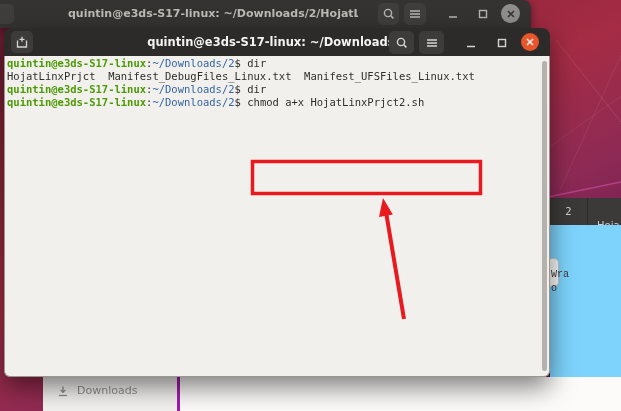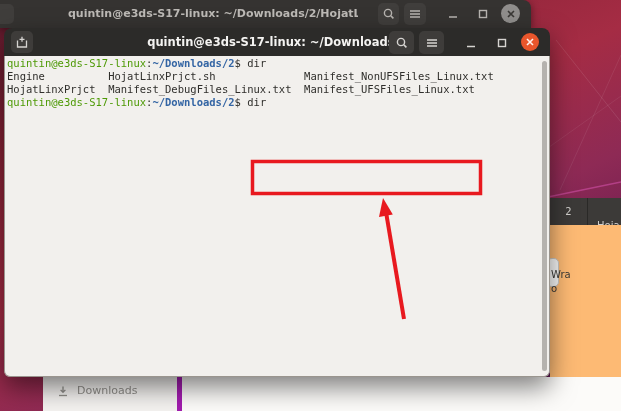--- a/index.html
+++ b/index.html
@@ -23,38 +23,38 @@
   .term-header{position:absolute;left:0;top:0;right:0;height:28px;background:#2c2b29;
         border-radius:8px 8px 0 0;}
   .term-header .title{position:absolute;left:0;right:0;top:7px;text-align:center;
         font-size:11.5px;font-weight:bold;color:#f4f3f1;}
   .term-header .btn.sq{background:#3e3c3a;}
   .term-body{position:absolute;left:0;top:28px;right:0;bottom:0;background:#f2f0ed;
         border:1px solid #9a958e;border-top:none;border-radius:0 0 6px 6px;
         padding:1px 0 0 2px;overflow:hidden;}
   .tline{white-space:pre;font-family:"DejaVu Sans Mono","Liberation Mono",monospace;
         font-size:10.5px;line-height:13px;color:#2f2e2b;}
-  .seg-user{color:#4e9a06;font-weight:normal;}
-  .seg-path{color:#3465a4;font-weight:bold;}
+  .seg-user{color:#4e9a06;font-weight:bold;}
+  .seg-path{color:#3465a4;font-weight:normal;}
   .seg-plain{color:#2f2e2b;}
   .term-scrollbar{position:absolute;top:5px;bottom:5px;right:2px;width:5px;
         background:#b5b2ae;border-radius:3px;}
   
   .rightwin{position:absolute;left:550px;top:198px;width:71px;height:213px;}
   .rw-tabs{position:absolute;left:0;top:0;right:0;height:27px;background:#3c3a38;display:flex;}
   .rw-tab{color:#d2d0cd;font-size:10px;display:flex;align-items:center;}
   .rw-tab.t2{width:37px;justify-content:center;border-right:1px solid #2a2927;}
   .rw-tab.th{flex:1;padding-left:9px;margin-top:27px;}
-  .rw-content{position:absolute;left:0;top:27px;right:0;bottom:0;background:#fdba74;}
+  .rw-content{position:absolute;left:0;top:27px;right:0;bottom:0;background:#7dd3fc;font-family:Liberation Mono, monospace;}
   .rw-text{position:absolute;left:1px;font-size:10px;color:#3a3936;}
   .rw-pill{position:absolute;left:-3px;top:33px;width:10px;height:27px;border:1px solid #c9c7c4;
         border-radius:5px;background:#fbfbfa;}
   
   .files{position:absolute;left:43px;top:377px;width:578px;height:34px;background:#fcfbf9;display:flex;}
-  .fm-sidebar{width:134px;background:#f4f2f0;border-right:5px solid #a21caf;}
+  .fm-sidebar{width:134px;background:#f4f2f0;border-right:3px solid #a21caf;}
   .fm-row{display:flex;align-items:center;gap:8px;padding:7px 0 0 14px;}
   .fm-row span{font-size:11px;color:#8f8d89;}
   .fm-main{flex:1;}
   
   .annot{position:absolute;inset:0;pointer-events:none;}
 </style>
 </head>
 <body>
 
 <div id="screen">
@@ -156,23 +156,23 @@
       </div>
       <div class="btn circle-close" style="left:517px;top:5px;width:18px;height:18px;background:#e9562c;">
         <svg width="10" height="10" viewBox="0 0 10 10">
           <path d="M2 2 L8 8 M8 2 L2 8" stroke="#fdf2ee" stroke-width="1.6"></path>
         </svg>
       </div>
     </div>
     <div class="term-body">
       <div>
           <div class="tline"><span class="seg-user">quintin@e3ds-S17-linux</span><span class="seg-plain">:</span><span class="seg-path">~/Downloads/2</span><span class="seg-plain">$ dir</span></div>
-          <div class="tline"><span class="seg-plain">Engine          HojatLinxPrjct.sh              Manifest_NonUFSFiles_Linux.txt</span></div>
           <div class="tline"><span class="seg-plain">HojatLinxPrjct  Manifest_DebugFiles_Linux.txt  Manifest_UFSFiles_Linux.txt</span></div>
           <div class="tline"><span class="seg-user">quintin@e3ds-S17-linux</span><span class="seg-plain">:</span><span class="seg-path">~/Downloads/2</span><span class="seg-plain">$ dir</span></div>
+          <div class="tline"><span class="seg-user">quintin@e3ds-S17-linux</span><span class="seg-plain">:</span><span class="seg-path">~/Downloads/2</span><span class="seg-plain">$ chmod a+x HojatLinxPrjct2.sh</span></div>
         </div>
       <div class="term-scrollbar"></div>
     </div>
   </div>
 
   <svg class="annot" width="621" height="411">
     <rect x="252.5" y="161.5" width="228" height="32" fill="none" stroke="#e8191f" stroke-width="3.5"></rect>
     <g>
       <line x1="404" y1="319" x2="386.5" y2="215" stroke="#e8191f" stroke-width="4"></line>
       <polygon points="392.8,214.5 379.0,216.9 383,198" fill="#e8191f"></polygon>

